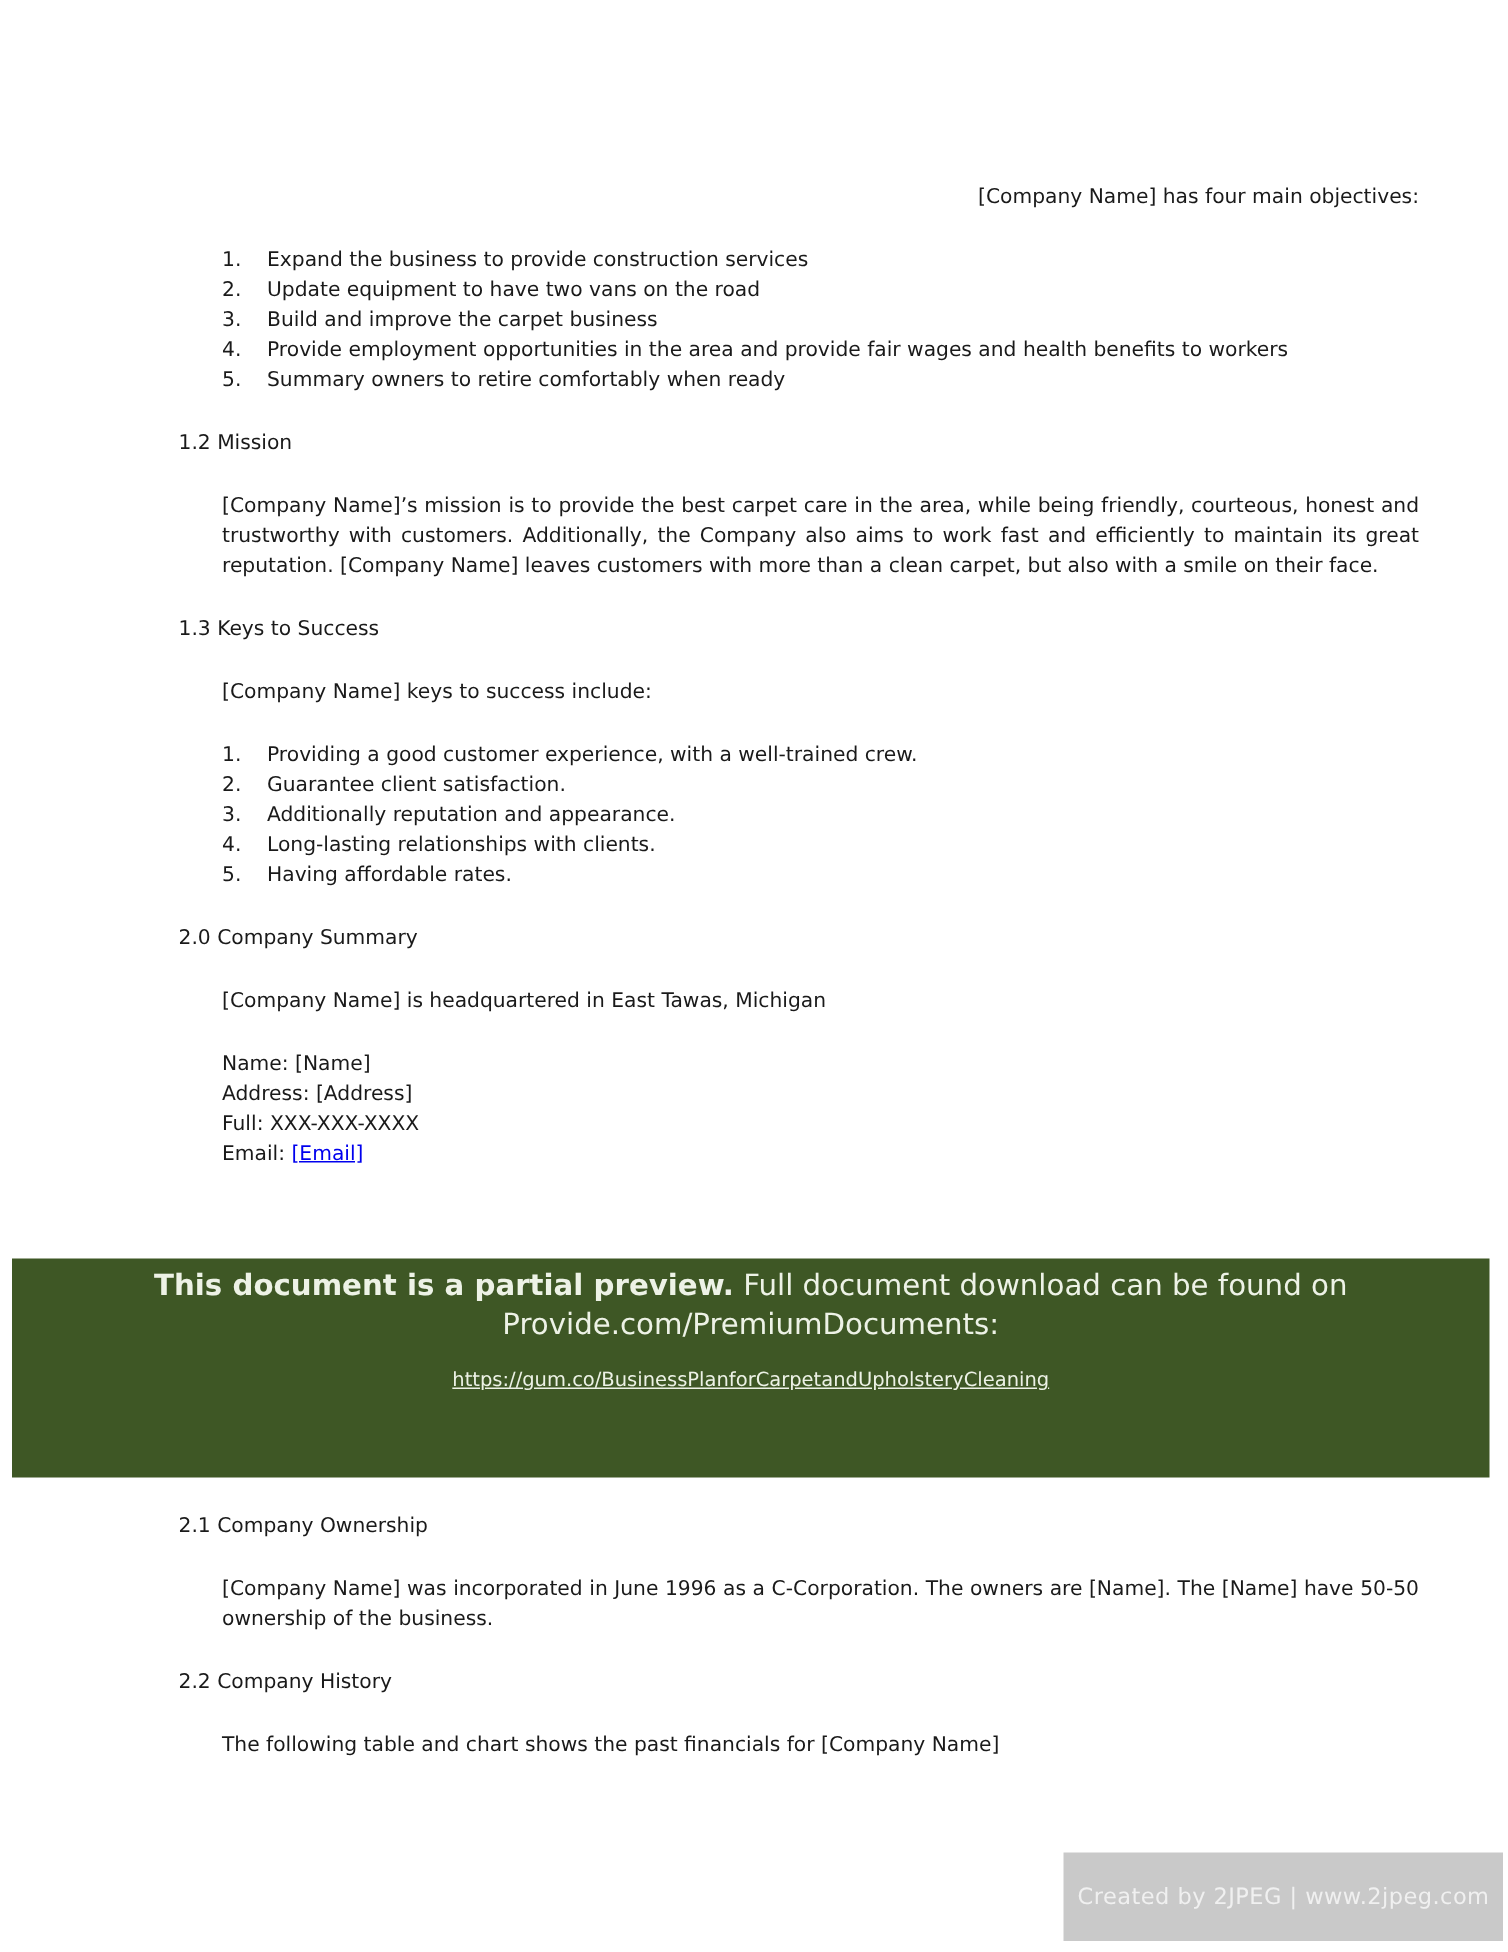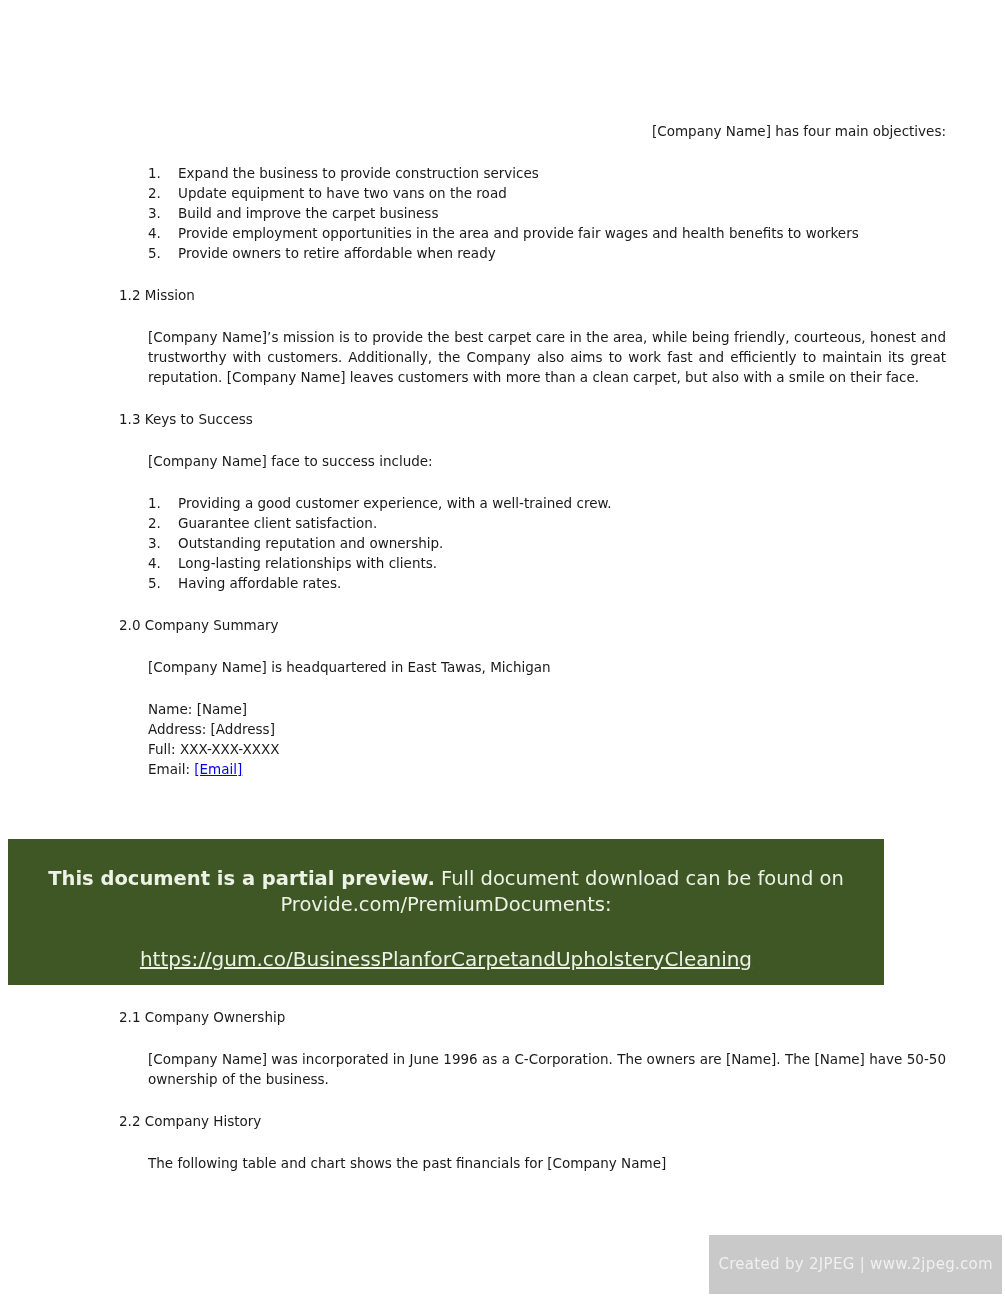--- a/index.html
+++ b/index.html
@@ -28,32 +28,32 @@
   .indent.first{margin-top:0;text-align:right;}
   .just{text-align:justify;}
   .list{margin:22px 59px 0 148px;}
   .li{display:flex;}
   .li .num{flex:0 0 30px;}
   .li .txt{flex:1;text-align:justify;}
   .contact{margin:22px 59px 0 148px;}
   .contact-line{line-height:20px;}
   a.link,.link{color:var(--hyperlink-blue);text-decoration:underline;cursor:pointer;}
   .banner{
-    position:absolute;top:839px;left:8px;width:876px;height:146px;
+    position:absolute;top:839px;left:8px;width:985px;height:146px;
     background:var(--banner-background);
     color:var(--banner-text);
     text-align:center;
     box-sizing:border-box;
-    padding-top:27px;
+    padding-top:5px;
   }
   .banner-msg{margin:0 40px;font-size:19.5px;line-height:26px;font-weight:normal;}
   .banner-msg b{font-weight:bold;}
   .banner-link{
-    display:inline-block;margin-top:28px;
-    font-size:20px;line-height:26px;
+    display:inline-block;margin-top:12px;
+    font-size:13px;line-height:26px;
     color:var(--banner-text);text-decoration:underline;cursor:pointer;
   }
   .watermark{
     position:absolute;right:3px;bottom:7px;
     background:var(--watermark-background);
     color:var(--watermark-text);
     font-size:15px;line-height:19px;
     padding:20px 9px;
     letter-spacing:0.3px;
   }
@@ -79,42 +79,42 @@
       <div class="li">
         <span class="num">3.</span>
         <span class="txt">Build and improve the carpet business</span>
       </div>
       <div class="li">
         <span class="num">4.</span>
         <span class="txt">Provide employment opportunities in the area and provide fair wages and health benefits to workers</span>
       </div>
       <div class="li">
         <span class="num">5.</span>
-        <span class="txt">Provide owners to retire affordable when ready</span>
+        <span class="txt">Summary owners to retire comfortably when ready</span>
       </div>
     </div>
 
     <p class="heading">1.2 Mission</p>
     <p class="indent just">[Company Name]’s mission is to provide the best carpet care in the area, while being friendly, courteous, honest and trustworthy with customers. Additionally, the Company also aims to work fast and efficiently to maintain its great reputation. [Company Name] leaves customers with more than a clean carpet, but also with a smile on their face.</p>
 
     <p class="heading">1.3 Keys to Success</p>
-    <p class="indent">[Company Name] face to success include:</p>
+    <p class="indent">[Company Name] keys to success include:</p>
 
     <div class="list">
       <div class="li">
         <span class="num">1.</span>
         <span class="txt">Providing a good customer experience, with a well-trained crew.</span>
       </div>
       <div class="li">
         <span class="num">2.</span>
         <span class="txt">Guarantee client satisfaction.</span>
       </div>
       <div class="li">
         <span class="num">3.</span>
-        <span class="txt">Outstanding reputation and ownership.</span>
+        <span class="txt">Additionally reputation and appearance.</span>
       </div>
       <div class="li">
         <span class="num">4.</span>
         <span class="txt">Long-lasting relationships with clients.</span>
       </div>
       <div class="li">
         <span class="num">5.</span>
         <span class="txt">Having affordable rates.</span>
       </div>
     </div>

